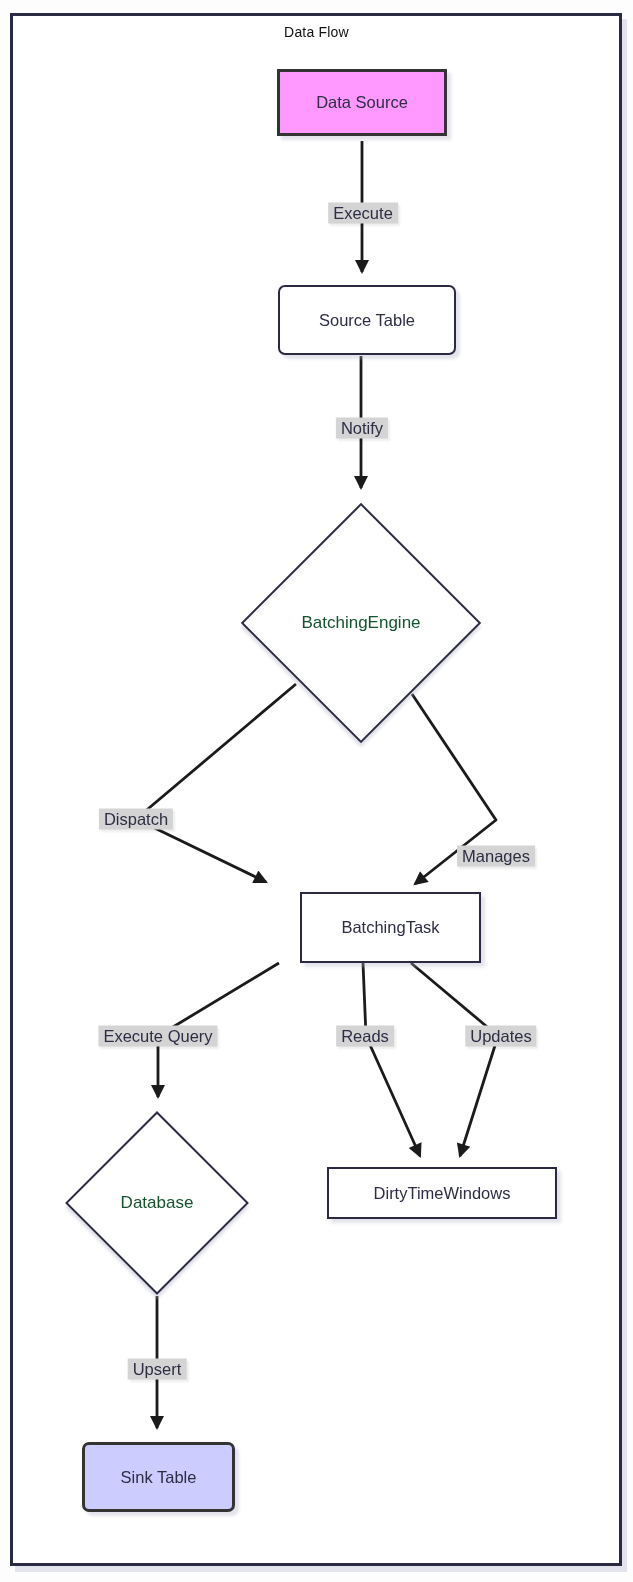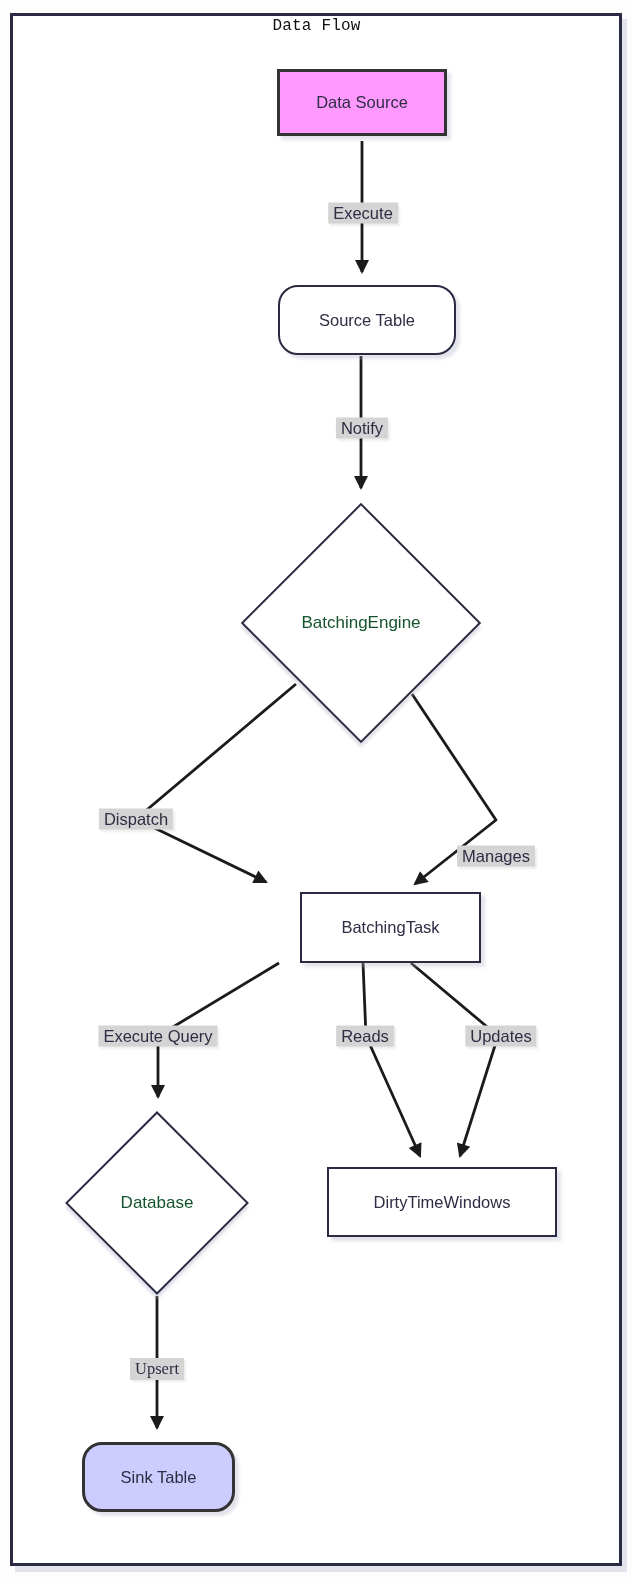--- a/index.html
+++ b/index.html
@@ -7,40 +7,40 @@
     position:relative; width:633px; height:1582px;
     background:#fdfdfe; overflow:hidden;
     font-family:"Liberation Sans", sans-serif;
   }
   .frame {
     position:absolute; left:10px; top:13px; width:612px; height:1553px;
     box-sizing:border-box; border:3px solid #2a2a42; background:#ffffff;
     box-shadow:5px 6px 0 rgba(214,214,228,0.65);
   }
   .title {
-    position:absolute; top:17px; left:0; width:633px; text-align:center;
-    font-size:16px; color:#111111; letter-spacing:0.2px;font-family:Liberation Mono, monospace;
+    position:absolute; top:24px; left:0; width:633px; text-align:center;
+    font-size:14px; color:#111111; letter-spacing:0.2px;
   }
   svg.edges { position:absolute; left:0; top:0; }
   path.edge { fill:none; stroke:#1b1b1b; stroke-width:2.8px; stroke-linejoin:round; }
 
   .node {
     position:absolute; box-sizing:border-box;
     display:flex; align-items:center; justify-content:center;
     color:#2d2d44; font-size:16.5px; background:#ffffff;
     border:2.6px solid #2a2a42;
     box-shadow:4px 4px 3px rgba(175,175,198,0.35);
     white-space:nowrap;
   }
-  .rounded { border-radius:20px; }
+  .rounded { border-radius:7px; }
   .styled { border:3.6px solid #333333; }
   #node-data-source { left:277px; top:69px;  width:170px; height:67px; background:#ff99ff; }
   #node-source-table{ left:278px; top:285px; width:178px; height:70px; }
   #node-batching-task{ left:272px; top:892px; width:181px; height:71px;margin-left:28px; }
-  #node-dirty-time-windows{ left:327px; top:1167px; width:230px; height:70px; }
+  #node-dirty-time-windows{ left:327px; top:1167px; width:230px; height:52px; }
   #node-sink-table { left:82px; top:1442px; width:153px; height:70px; background:#ccccff; }
 
   .diamond {
     position:absolute; box-sizing:border-box; background:#ffffff;
     border:2.6px solid #2a2a42; transform:rotate(45deg);
     box-shadow:3px 3px 3px rgba(175,175,198,0.4);
   }
   #diamond-batching-engine { left:276px; top:538px; width:170px; height:170px; }
   #diamond-database        { left:92px;  top:1138px; width:130px; height:130px; }
   .diamond-label {
@@ -56,21 +56,21 @@
     padding:1px 5px; white-space:nowrap;
     box-shadow:2px 2px 2px rgba(0,0,0,0.07);
   }
   #elabel-ingest  { left:363px; top:213px; }
   #elabel-notify  { left:362px; top:428px; }
   #elabel-dispatch{ left:136px; top:819px; }
   #elabel-manages { left:496px; top:820px;margin-top:36px; }
   #elabel-execute-query { left:158px; top:1036px; }
   #elabel-reads   { left:365px; top:1036px; }
   #elabel-updates { left:501px; top:1036px; }
-  #elabel-upsert  { left:157px; top:1369px;font-family:Liberation Serif, serif; }
+  #elabel-upsert  { left:157px; top:1369px; }
 </style>
 </head>
 <body>
 
 <div class="canvas">
 
   <div class="frame"></div>
 
   <div class="title">Data Flow</div>
 

